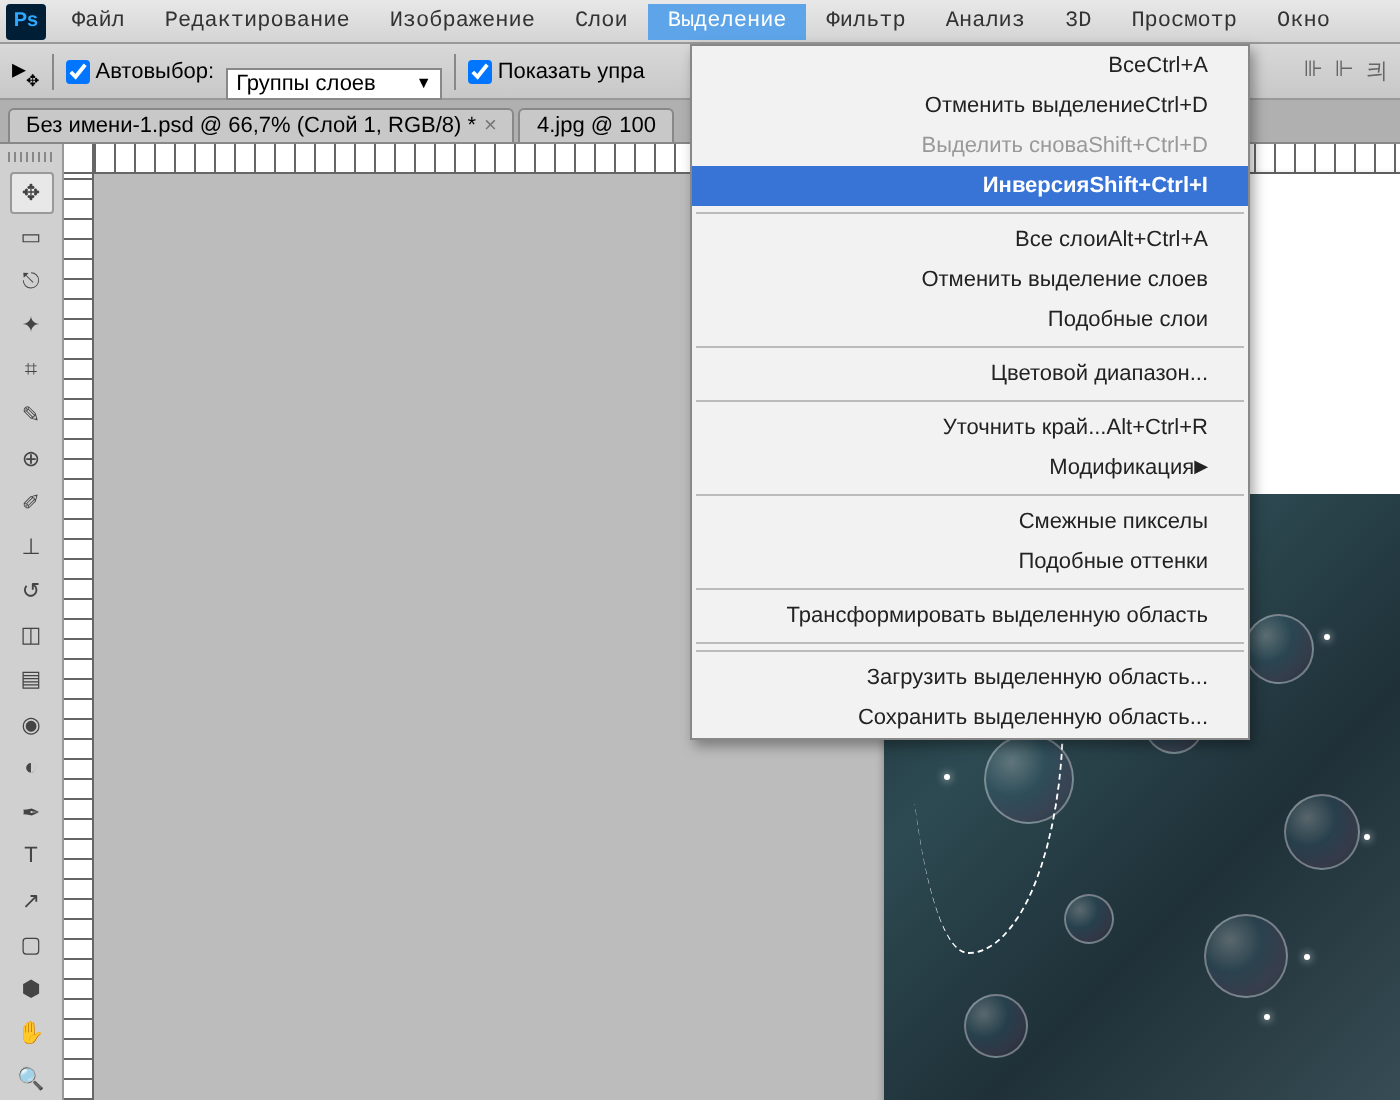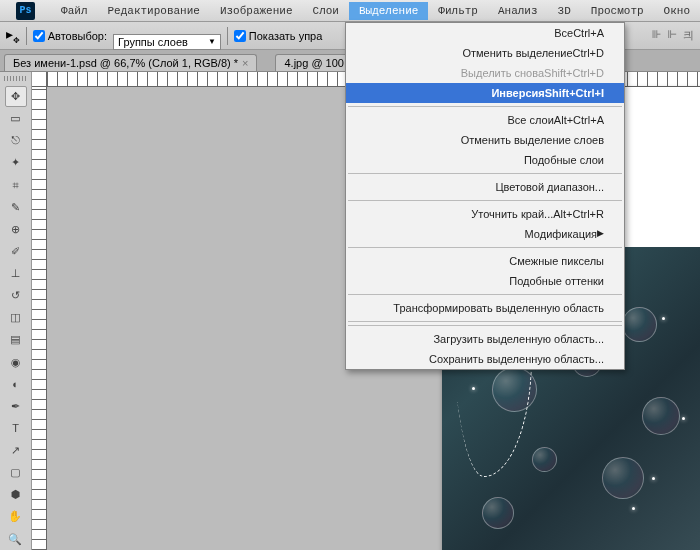--- a/index.html
+++ b/index.html
@@ -1,33 +1,33 @@
 <!DOCTYPE html>
 <html><head>
 <meta charset="utf-8">
 <style>
 * { margin: 0; padding: 0; box-sizing: border-box; font-family: Tahoma, Arial, sans-serif; font-size: 11px; }
 body { background: #b8b8b8; width: 700px; height: 550px; overflow: hidden; position: relative; }
 
 .menubar { background: linear-gradient(to bottom, #e8e8e8, #d4d4d4); height: 22px; display: flex; align-items: center; border-bottom: 1px solid #999; }
-.ps-logo { width: 20px; height: 18px; background: #001e36; color: #31a8ff; display: flex; align-items: center; justify-content: center; font-weight: bold; font-size: 10px; margin: 0 16px; border-radius: 2px; font-family: Liberation Mono, monospace; }
+.ps-logo { width: 20px; height: 18px; background: #001e36; color: #31a8ff; display: flex; align-items: center; justify-content: center; font-weight: bold; font-size: 10px; margin: 0 3px; border-radius: 2px; }
 .menu-item { padding: 3px 10px; color: #333; cursor: default; font-family: Liberation Mono, monospace; }
 .menu-item.active { background: #5da5e8; color: #fff; text-align: center; }
 
 .toolbar { background: linear-gradient(to bottom, #d8d8d8, #c8c8c8); height: 28px; display: flex; align-items: center; border-bottom: 1px solid #999; padding: 0 6px; gap: 6px; }
 .arrow-icon { font-size: 14px; }
 .tb-divider { width: 1px; height: 18px; background: #888; }
 .checkbox-wrap { display: flex; align-items: center; gap: 3px; }
 .checkbox-wrap input { width: 12px; height: 12px; }
 .dropdown { background: #fff; border: 1px solid #888; padding: 1px 4px; display: flex; align-items: center; gap: 20px; font-size: 10px; margin-top: 12px; }
 .dropdown .dd-arrow { font-size: 8px; }
 .right-icons { margin-left: auto; display: flex; gap: 6px; color: #666; font-size: 13px; }
 
 .tabbar { background: #b0b0b0; height: 22px; display: flex; align-items: flex-end; border-bottom: 1px solid #888; padding-left: 4px; }
-.tab { background: #c8c8c8; border: 1px solid #888; border-bottom: none; padding: 2px 8px; margin-right: 18px; font-size: 10px; display: flex; align-items: center; gap: 4px; border-radius: 3px 3px 0 0; }
+.tab { background: #c8c8c8; border: 1px solid #888; border-bottom: none; padding: 2px 8px; margin-right: 2px; font-size: 10px; display: flex; align-items: center; gap: 4px; border-radius: 3px 3px 0 0; }
 .tab .tab-x { color: #777; }
 
 .workspace { position: relative; height: calc(100% - 72px); display: flex; }
 
 .tool-panel { width: 32px; background: #d0d0d0; border-right: 1px solid #999; display: flex; flex-direction: column; align-items: center; padding-top: 2px; }
 .tool-btn { width: 22px; height: 22px; margin: 1px 0; display: flex; align-items: center; justify-content: center; color: #444; cursor: default; border: 1px solid transparent; border-radius: 2px; }
 .tool-btn.sel { background: #e8e8e8; border: 1px solid #999; }
 .tool-grip { width: 24px; height: 6px; background: repeating-linear-gradient(90deg, #888, #888 1px, transparent 1px, transparent 3px); margin: 2px 0 4px; }
 
 .canvas-area { flex: 1; background: #bcbcbc; position: relative; overflow: hidden; }

